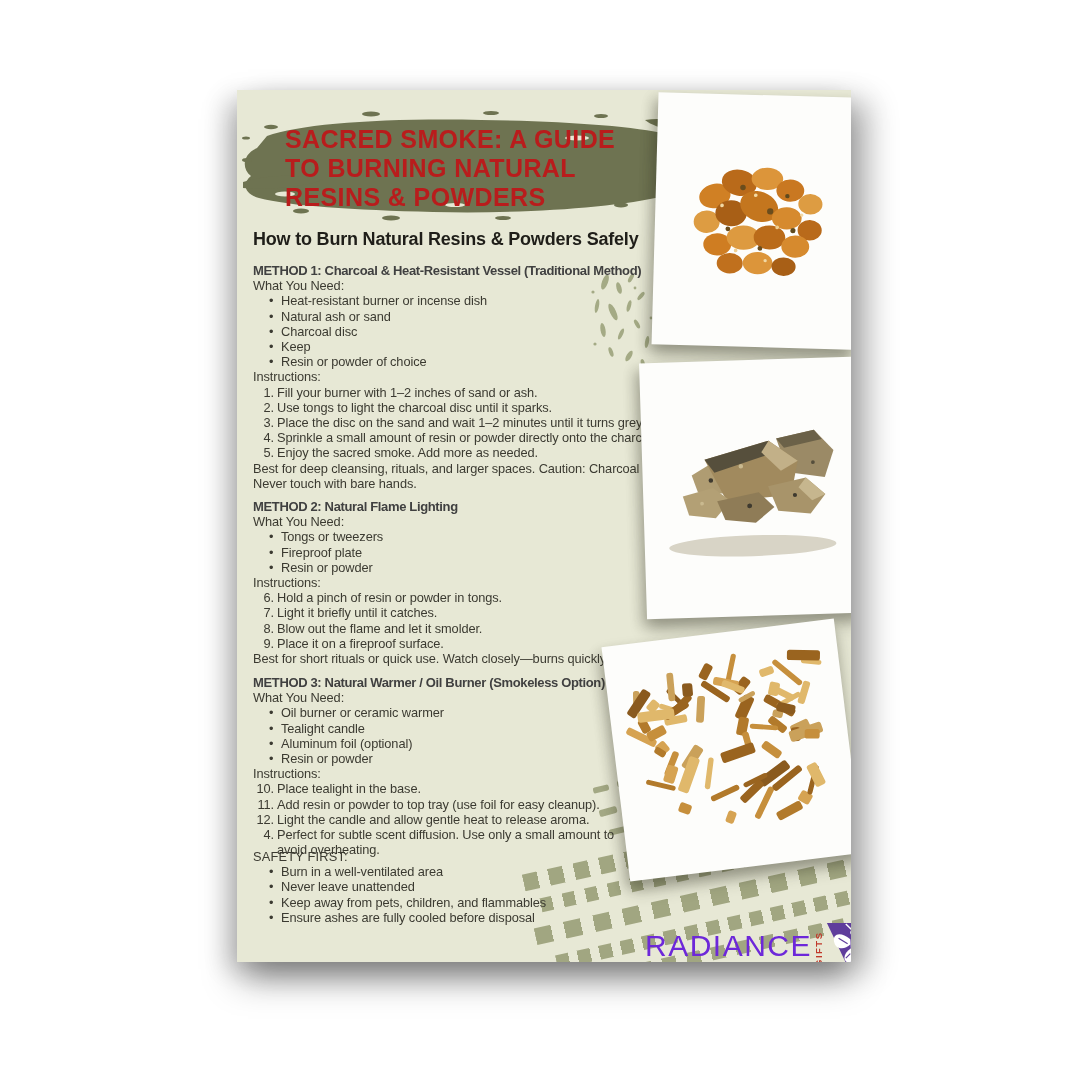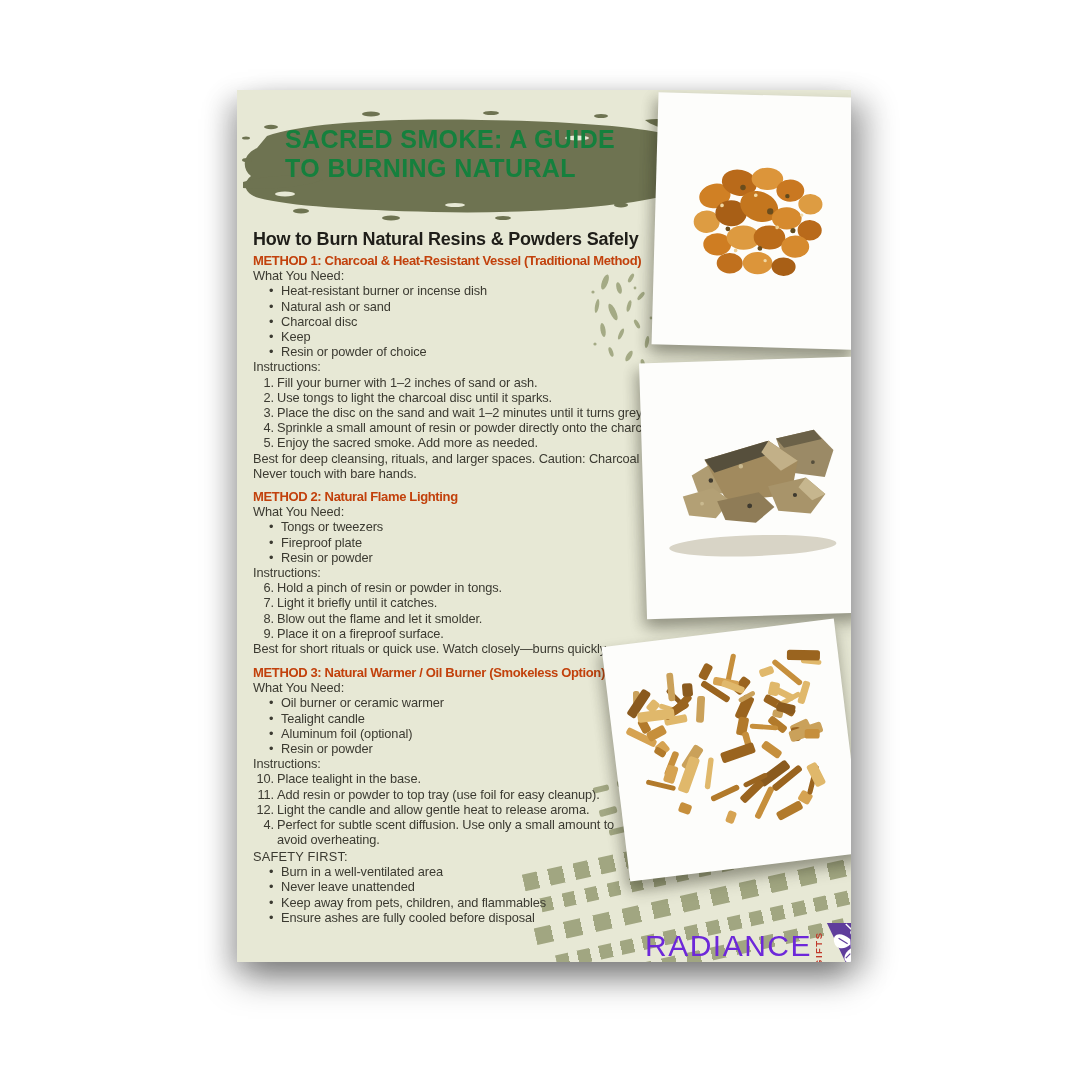--- a/index.html
+++ b/index.html
@@ -17,27 +17,27 @@
   .trow{position:absolute;height:17px;width:100%;color:#989d76;}
   .trow.r1{top:0;background:repeating-linear-gradient(90deg,currentColor 0 15px,transparent 15px 26px);}
   .trow.r2{top:27px;left:12px;width:94%;height:14px;background:repeating-linear-gradient(90deg,currentColor 0 12px,transparent 12px 23px);}
   .trow.r3{top:55px;background:repeating-linear-gradient(90deg,currentColor 0 17px,transparent 17px 30px);}
   .trow.r4{top:86px;left:4%;width:90%;height:14px;background:repeating-linear-gradient(90deg,currentColor 0 13px,transparent 13px 22px);}
   .trow.r5{top:112px;left:18%;width:62%;height:13px;background:repeating-linear-gradient(90deg,currentColor 0 14px,transparent 14px 25px);}
 
   
   .banner{position:absolute;left:4px;top:18px;width:434px;height:118px;z-index:2;}
   .banner svg{position:absolute;left:0;top:0;width:100%;height:100%;}
-  .banner .title{position:absolute;left:44px;top:17px;color:#15803d;font-weight:bold;font-size:25px;line-height:29px;letter-spacing:.4px;}
+  .banner .title{position:absolute;left:44px;top:17px;color:#b91c1c;font-weight:bold;font-size:25px;line-height:29px;letter-spacing:.4px;}
 
   
   .h1{position:absolute;left:16px;top:139px;font-size:18px;font-weight:bold;color:#1f1e19;letter-spacing:-.2px;z-index:2;white-space:nowrap;text-align:right;}
   .sec{position:absolute;left:16px;width:450px;font-size:12.8px;line-height:15.2px;color:#3b3a31;letter-spacing:-.1px;z-index:2;}
   .sec.s1{top:163px;} .sec.s2{top:399px;} .sec.s3{top:575px;} .sec.safety{top:759px;}
-  .m-title{font-weight:bold;color:#c2410c;font-size:13px;letter-spacing:-.35px;white-space:nowrap;}
+  .m-title{font-weight:bold;color:#404040;font-size:13px;letter-spacing:-.35px;white-space:nowrap;margin-top:10px;}
   .lbl{white-space:nowrap;}
   .bullet{position:relative;padding-left:28px;white-space:nowrap;}
   .bullet::before{content:"\2022";position:absolute;left:16px;top:0;}
   .step{display:flex;white-space:nowrap;}
   .step .num{width:21px;text-align:right;flex:none;margin-right:3px;}
   .step.wrap{white-space:normal;}
   .step.wrap .stext{max-width:366px;display:inline-block;}
   .note{white-space:nowrap;}
   .safety .lbl{letter-spacing:.2px;}
 
@@ -121,20 +121,21 @@
       </g>
       <g fill="#e7e8d5">
         <ellipse cx="44" cy="86" rx="10" ry="2.4"></ellipse>
           <ellipse cx="336" cy="30" rx="12" ry="2.4"></ellipse>
         <ellipse cx="214" cy="97" rx="10" ry="2"></ellipse>
       </g>
     </svg>
     <div class="title">
       <div>SACRED SMOKE: A GUIDE</div>
       <div>TO BURNING NATURAL</div>
+      <div>RESINS &amp; POWDERS</div>
     </div>
   </div>
 
   <div class="h1">How to Burn Natural Resins &amp; Powders Safely</div>
 
   <div class="sec s1">
     <div class="m-title">METHOD 1: Charcoal &amp; Heat-Resistant Vessel (Traditional Method)</div>
     <div class="lbl">What You Need:</div>
     <div class="bullet"><span>Heat-resistant burner or incense dish</span></div>
     <div class="bullet"><span>Natural ash or sand</span></div>

